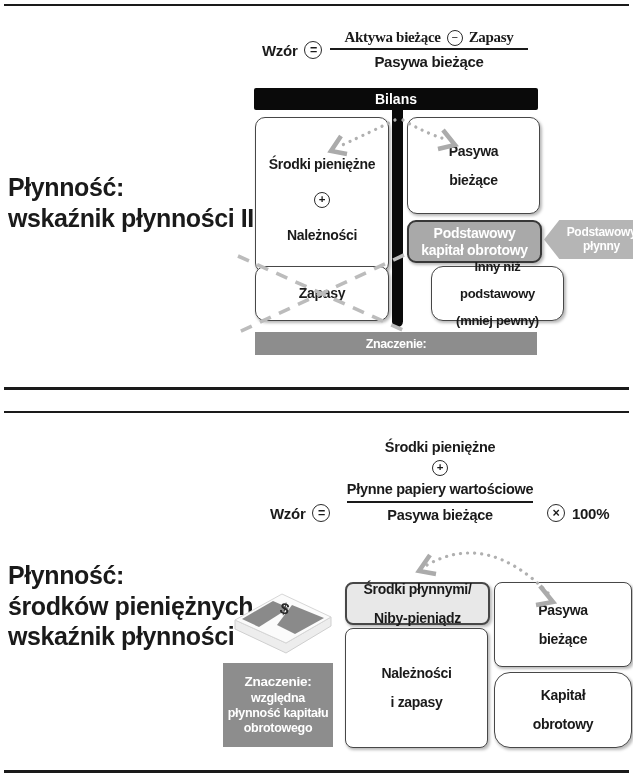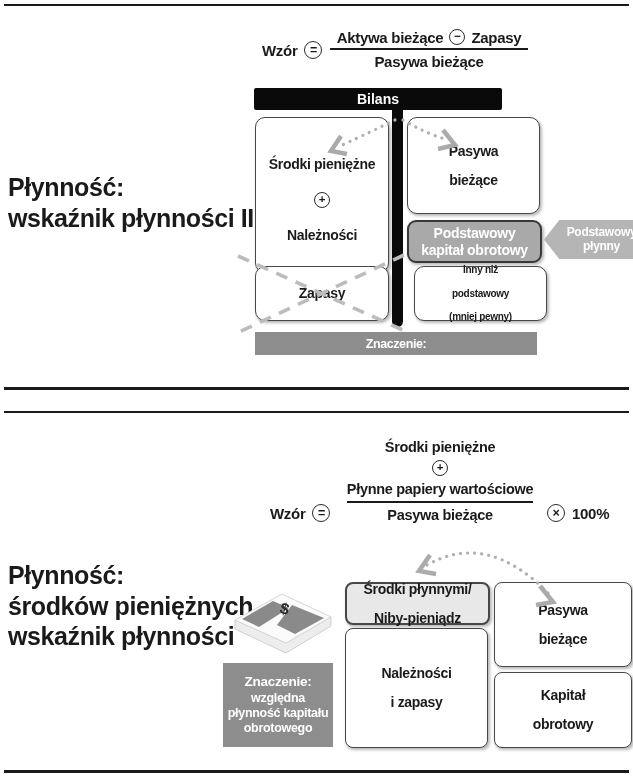--- a/index.html
+++ b/index.html
@@ -8,21 +8,21 @@
   .abs{position:absolute;}
   .rule{position:absolute;background:#1a1a1a;}
   .side-title{font-weight:bold;font-size:25px;line-height:1.22;letter-spacing:-0.4px;color:#1a1a1a;}
   .op-circle{display:inline-flex;align-items:center;justify-content:center;
              width:16px;height:16px;border:1.7px solid #2a2a2a;border-radius:50%;
              font-size:12.5px;font-weight:bold;line-height:1;flex:0 0 auto;}
   .op-circle.sm{width:14px;height:14px;font-size:11.5px;}
   .formula-label{display:flex;align-items:center;gap:7px;font-size:15px;font-weight:bold;letter-spacing:-0.3px;}
   .frac{display:flex;flex-direction:column;align-items:center;font-weight:bold;
         font-size:15px;letter-spacing:-0.3px;}
-  .frac .num{display:flex;gap:6px;white-space:nowrap;}
+  .frac .num{display:flex;align-items:center;gap:6px;white-space:nowrap;font-family:Liberation Serif, serif;}
   .frac-line{background:#1a1a1a;height:2px;}
   .box{position:absolute;background:#fff;border:1.6px solid #474747;border-radius:10px;
        display:flex;flex-direction:column;align-items:center;justify-content:center;
        text-align:center;font-weight:bold;font-size:14px;line-height:1.18;
        letter-spacing:-0.3px;color:#1a1a1a;box-shadow:1.5px 2px 3px rgba(0,0,0,.28);gap:12px;}
   .headerbar{position:absolute;background:#0a0a0a;color:#fff;display:flex;align-items:center;
              justify-content:center;font-weight:bold;font-size:14px;border-radius:2px;}
   .vbar{position:absolute;background:#0a0a0a;border-radius:0 0 6px 6px;}
   .graybox{position:absolute;background:#a9a9a9;border:2px solid #383838;border-radius:9px;
            display:flex;flex-direction:column;align-items:center;justify-content:center;
@@ -66,21 +66,21 @@
       <span>Aktywa bieżące</span>
       <span class="op-circle sm">
           <span>−</span>
         </span>
       <span>Zapasy</span>
     </div>
     <div class="frac-line" style="width:198px;margin:2px 0 3px 0;"></div>
     <div>Pasywa bieżące</div>
   </div>
 
-  <div class="headerbar" style="left:254px;top:88px;width:248px;height:22px;">
+  <div class="headerbar" style="left:254px;top:88px;width:284px;height:22px;">
     <span>Bilans</span>
   </div>
   <div class="vbar" style="left:392px;top:110px;width:11px;height:217px;"></div>
 
   <div class="box" style="left:255px;top:117px;width:132px;height:144px;padding-top:10px;">
     <div>Środki pieniężne</div>
     <span class="op-circle sm" style="margin:7px 0;">
         <span>+</span>
       </span>
     <div>Należności</div>
@@ -98,21 +98,21 @@
 
   <div class="pointer-arrow" style="left:544px;top:220px;width:89px;height:39px;">
     <div>Podstawowy</div>
     <div>płynny</div>
   </div>
 
   <div class="box" style="left:255px;top:266px;width:132px;height:53px;">
     <div>Zapasy</div>
   </div>
 
-  <div class="box" style="left:414px;top:266px;width:131px;height:53px;font-size:10px;">
+  <div class="box" style="left:431px;top:266px;width:131px;height:53px;font-size:13px;border-radius:12px;">
     <div>Inny niż</div>
     <div>podstawowy</div>
     <div>(mniej pewny)</div>
   </div>
 
   <div class="meaningbar" style="left:255px;top:332px;width:282px;height:23px;">
     <span>Znaczenie:</span>
   </div>
 
   <div class="side-title abs" style="left:8px;top:560px;">
@@ -163,21 +163,21 @@
     <div>Niby-pieniądz</div>
   </div>
   <div class="box" style="left:345px;top:628px;width:141px;height:118px;border-radius:8px;">
     <div>Należności</div>
     <div>i zapasy</div>
   </div>
   <div class="box" style="left:494px;top:582px;width:136px;height:83px;border-radius:8px;">
     <div>Pasywa</div>
     <div>bieżące</div>
   </div>
-  <div class="box" style="left:494px;top:672px;width:136px;height:74px;border-radius:8px;">
+  <div class="box" style="left:494px;top:672px;width:136px;height:74px;border-radius:16px;">
     <div>Kapitał</div>
     <div>obrotowy</div>
   </div>
 
   <svg class="abs" style="left:0;top:0;pointer-events:none;z-index:5;" width="633" height="780" viewBox="0 0 633 780">
 
     <path d="M395,120 Q360,137 340,146" fill="none" stroke="#b0b0b0" stroke-width="3.2" stroke-dasharray="0.1 7" stroke-linecap="round"></path>
     <path d="M341,136 L331,151 L347,154" fill="none" stroke="#ababab" stroke-width="4.5"></path>
     <path d="M403,120 Q427,134 448,140" fill="none" stroke="#b0b0b0" stroke-width="3.2" stroke-dasharray="0.1 7" stroke-linecap="round"></path>
     <path d="M443,130 L455,145 L438,149" fill="none" stroke="#ababab" stroke-width="4.5"></path>

